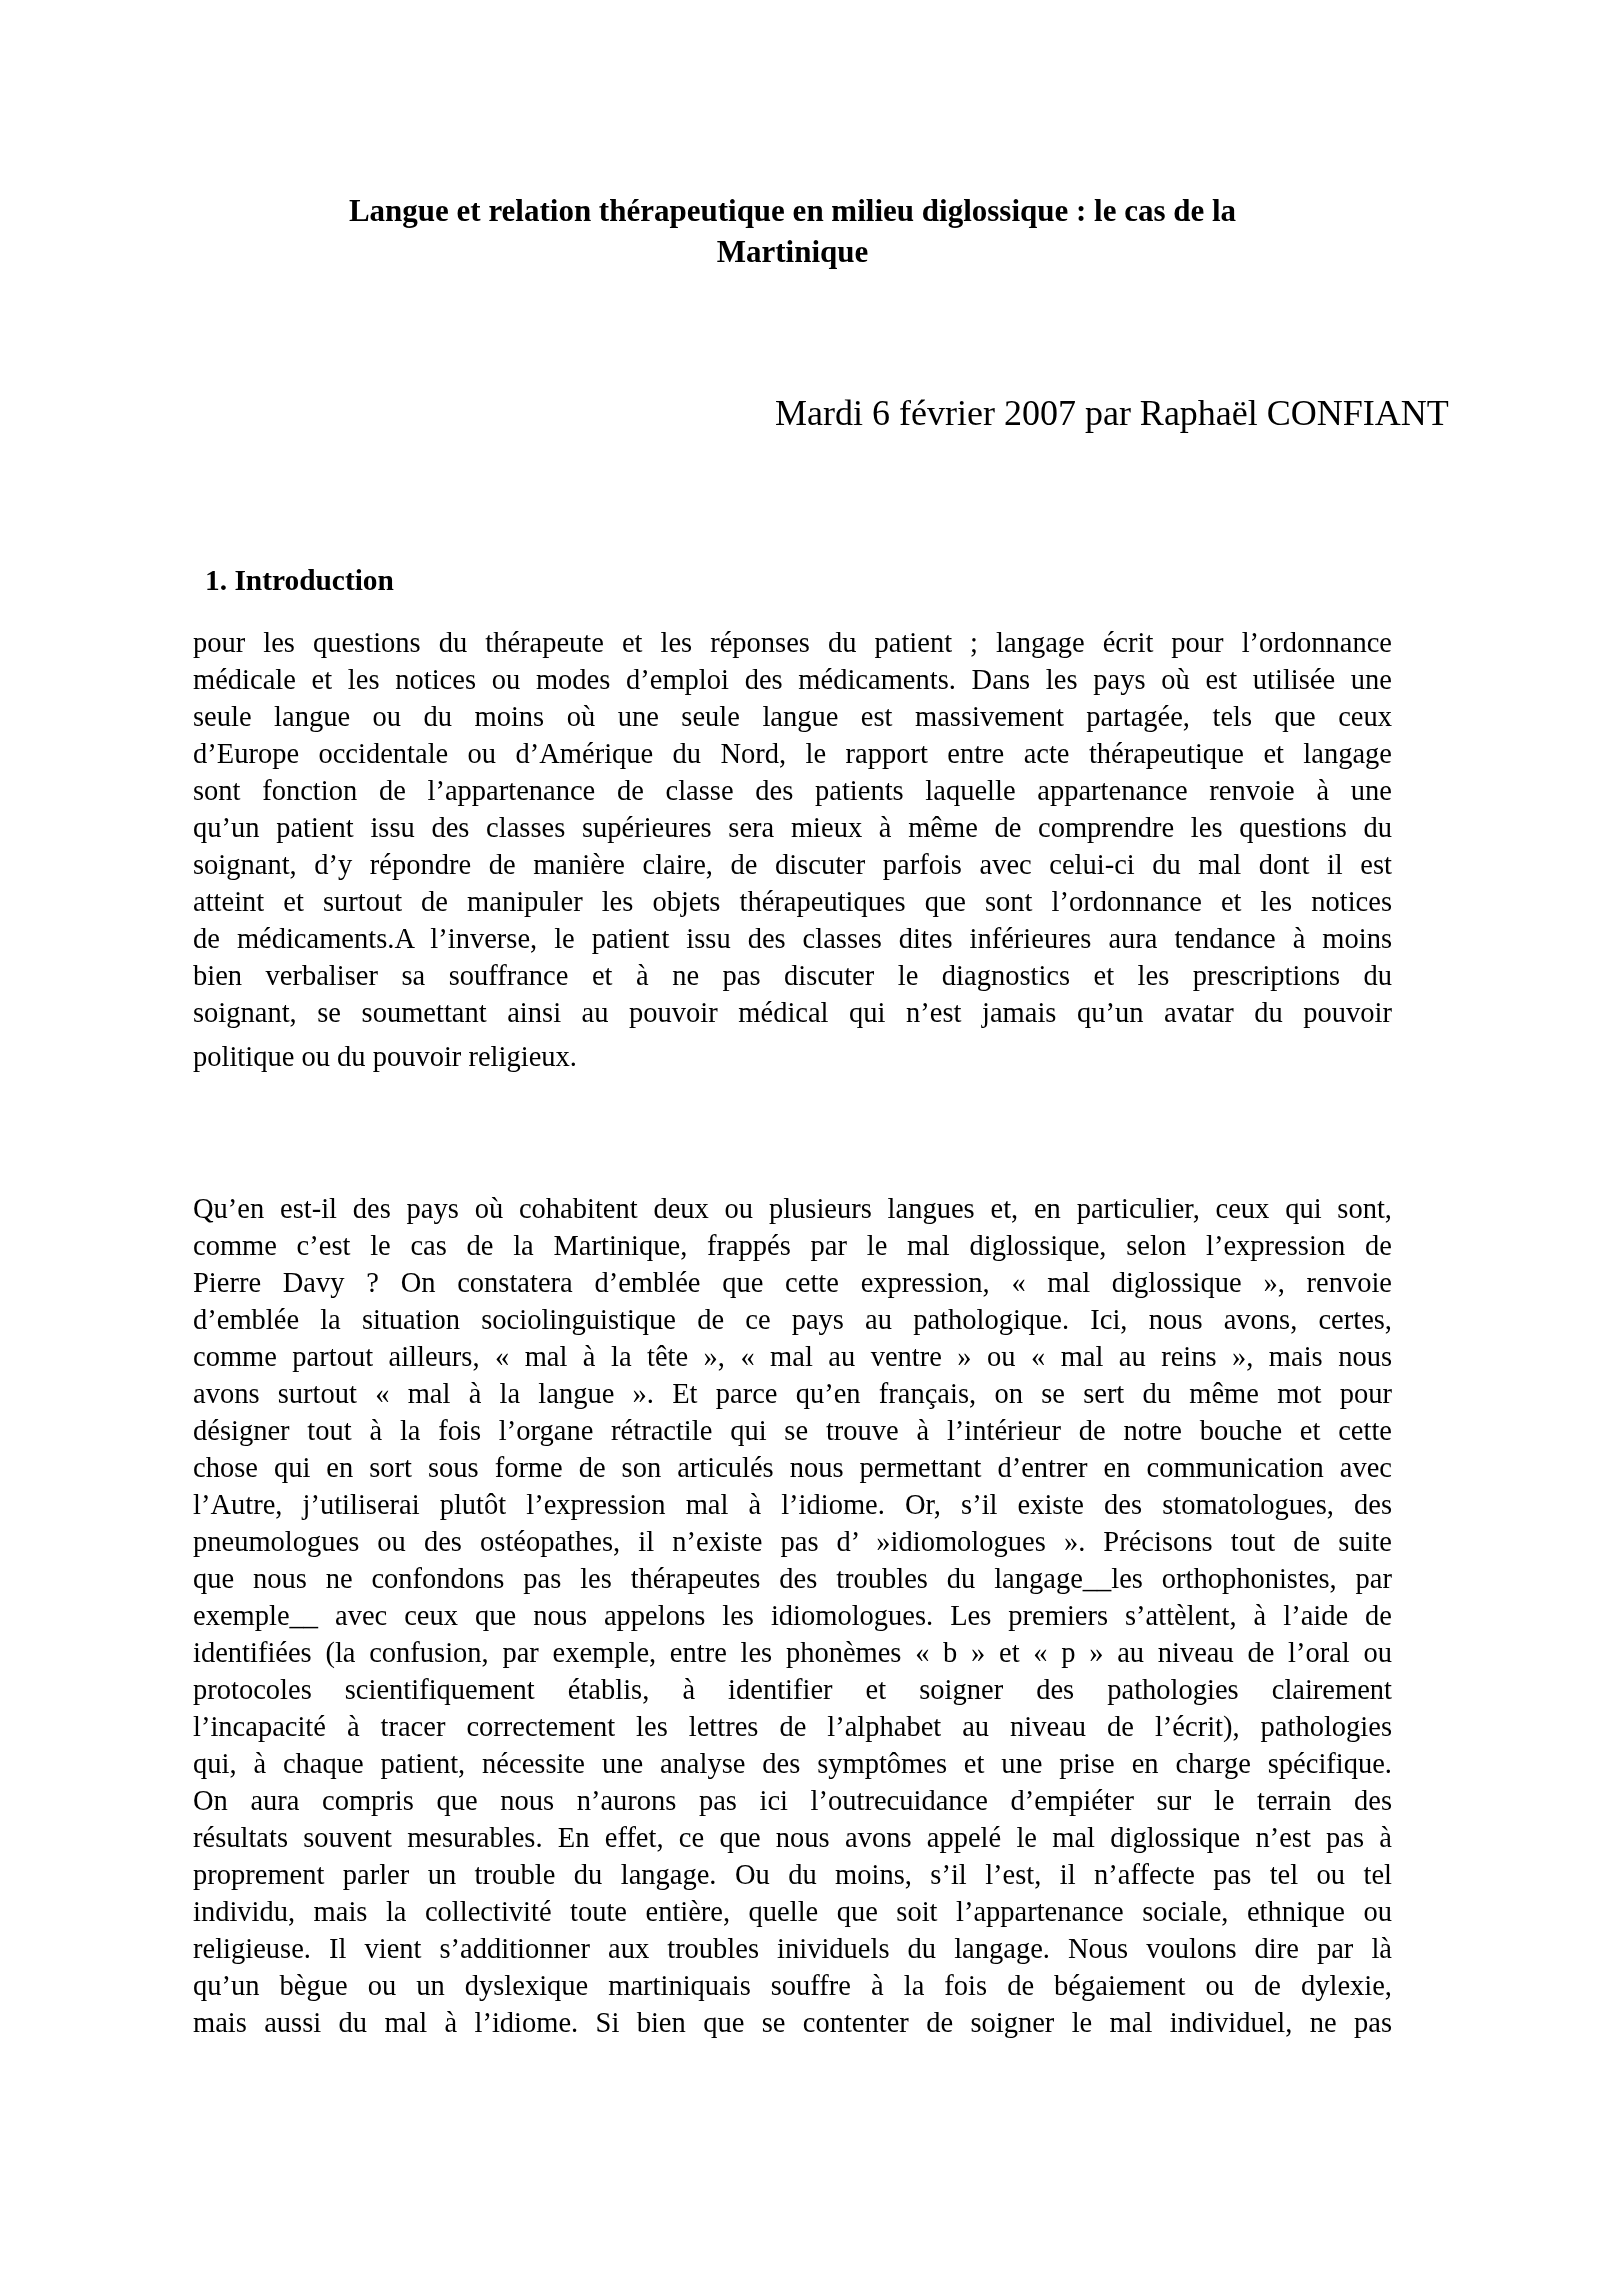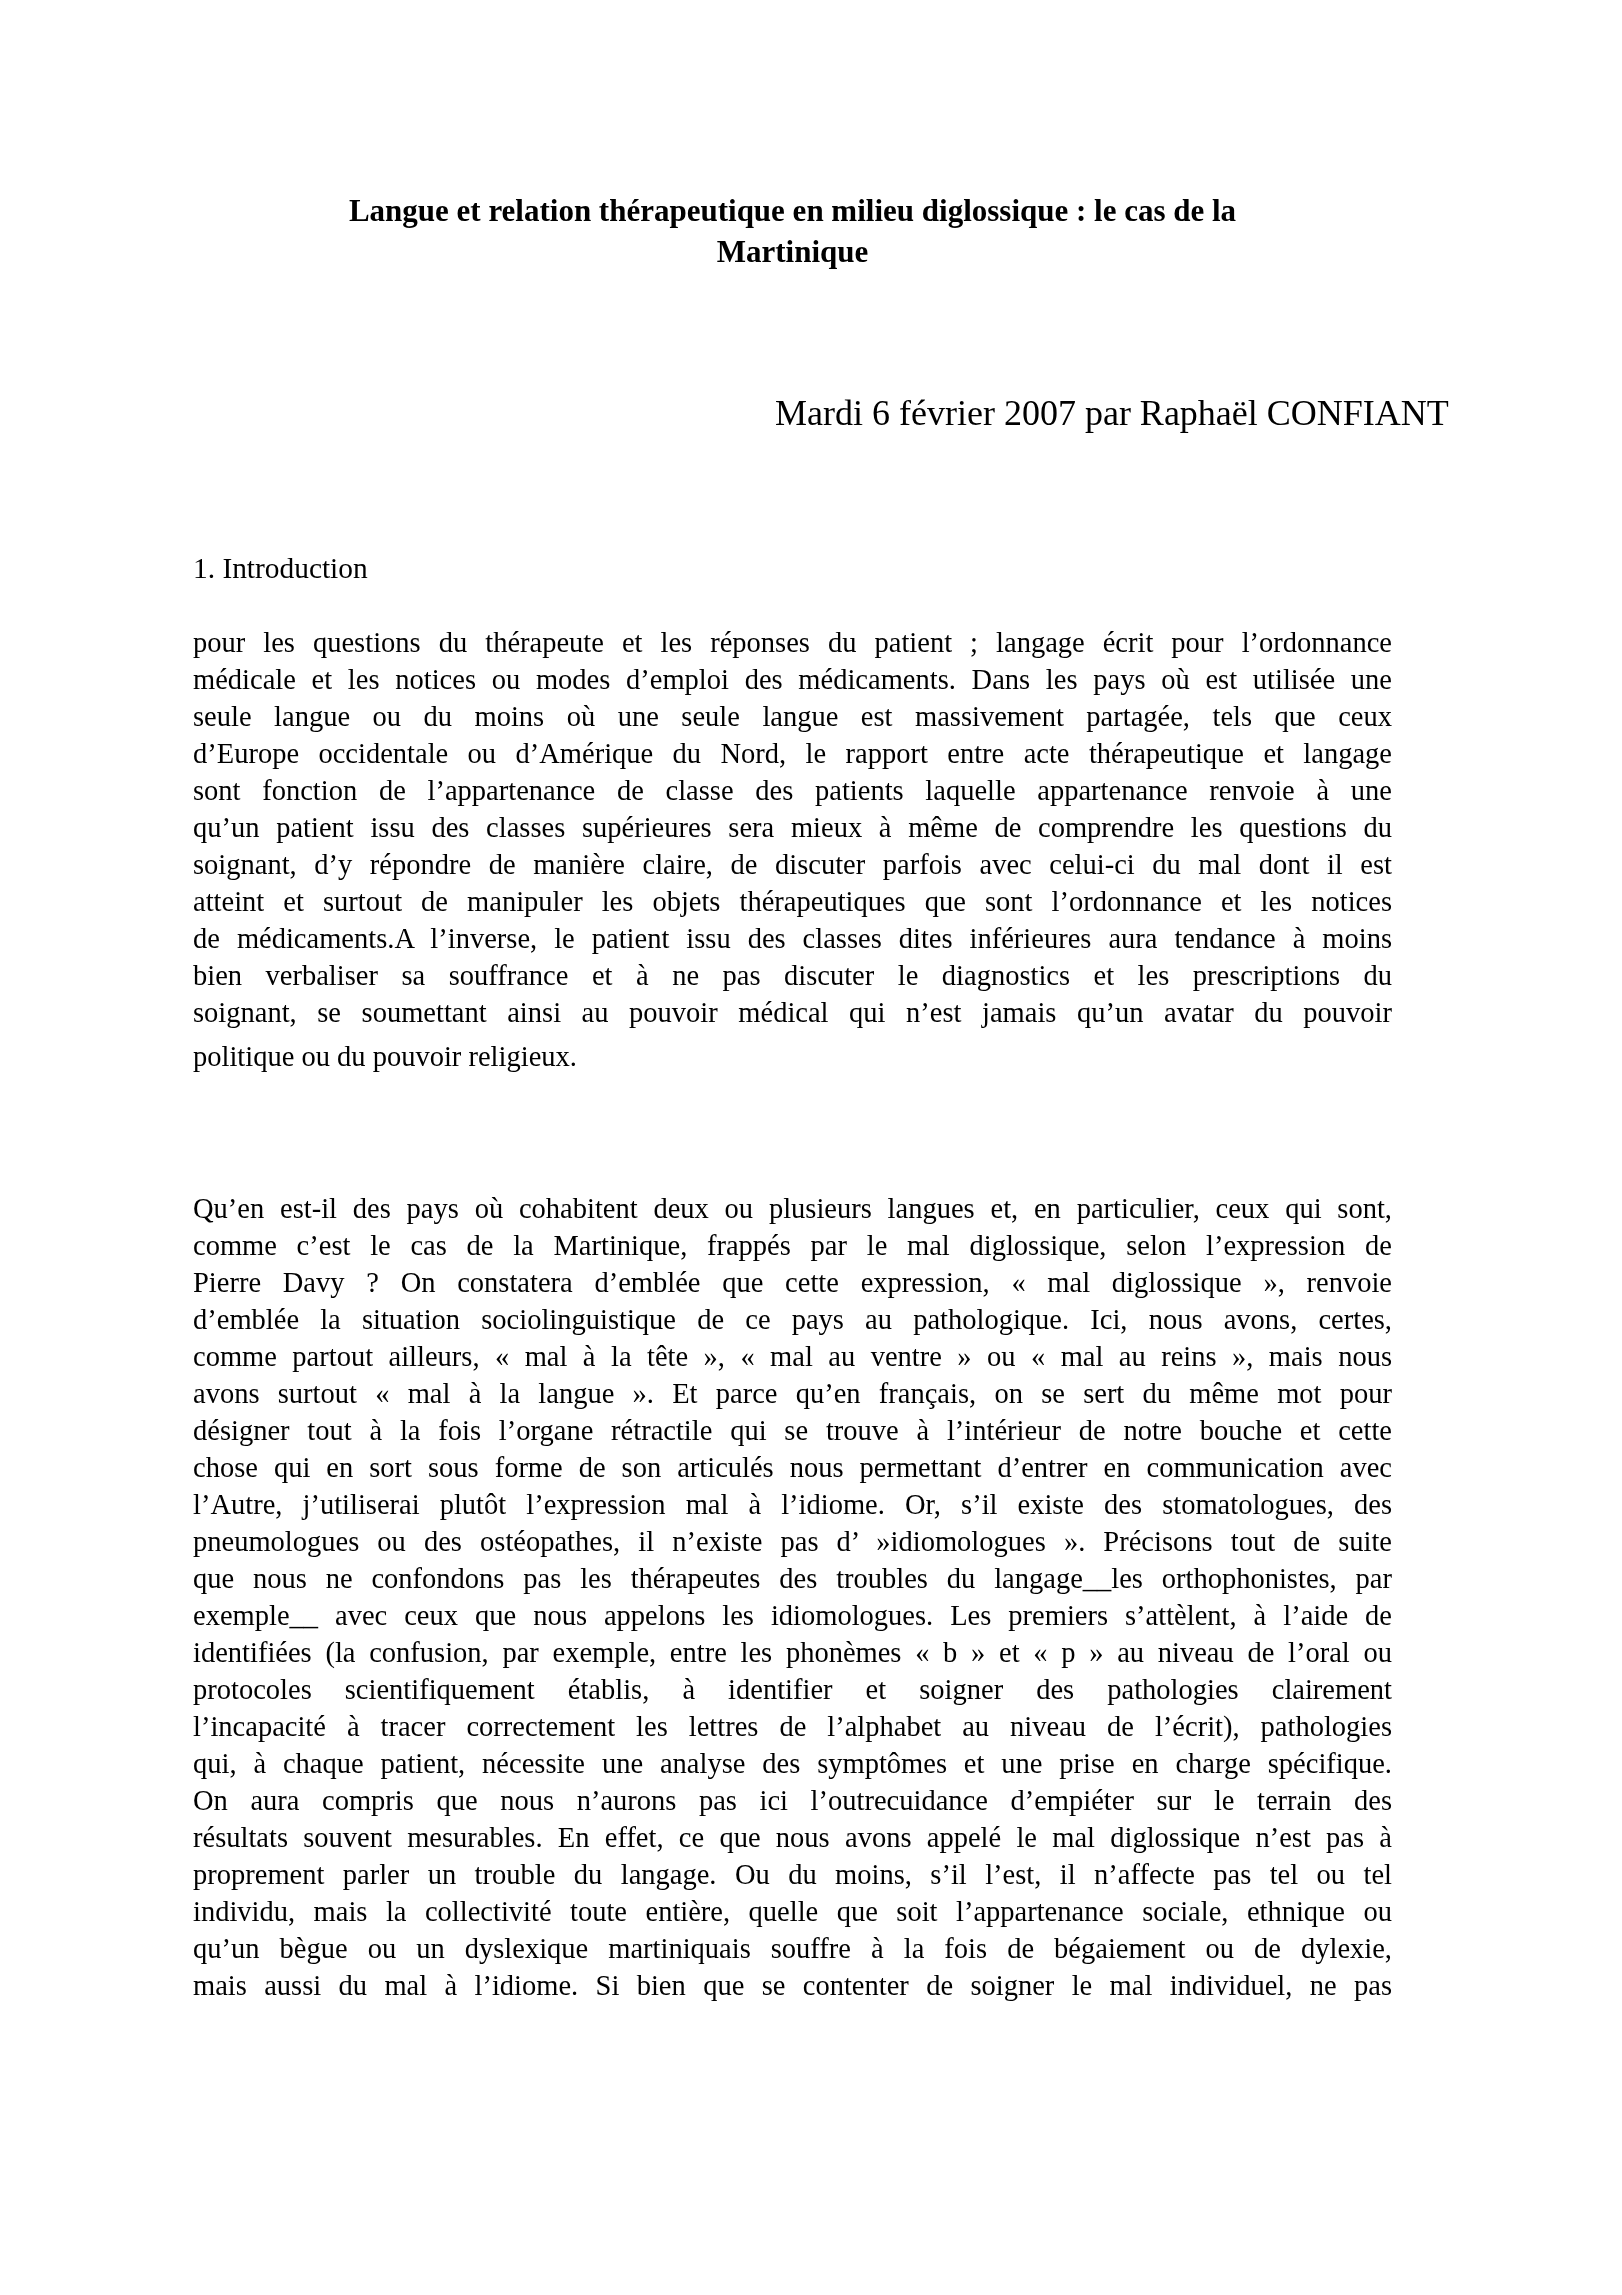--- a/index.html
+++ b/index.html
@@ -13,21 +13,21 @@
     position: absolute; left: 193px; width: 1199px; top: 190px;
     text-align: center; font-weight: bold; font-size: 31px; line-height: 41px;
     margin: 0;
   }
   .byline {
     position: absolute; left: 775px; top: 395px;
     font-size: 36px; line-height: 37px; white-space: nowrap;
   }
   .section-heading {
     position: absolute; left: 193px; top: 550px;
-    font-size: 29.4px; font-weight: normal; line-height: 37px; margin: 0;
+    font-size: 29.4px; font-weight: bold; line-height: 37px; margin: 12px;
   }
   .body-block {
     position: absolute; left: 193px; width: 1199px;
   }
   .line {
     display: block; height: 37px; line-height: 37px; font-size: 28.5px;
     text-align: justify; text-align-last: justify; white-space: nowrap;
   }
   .line.last { text-align-last: left; }
   .line span.j { display: inline-block; width: 100%; text-align: justify; text-align-last: justify; white-space: normal; }
@@ -76,18 +76,19 @@
     <div class="line"><span class="j">que nous ne confondons pas les thérapeutes des troubles du langage__les orthophonistes, par</span></div>
     <div class="line"><span class="j">exemple__ avec ceux que nous appelons les idiomologues. Les premiers s’attèlent, à l’aide de</span></div>
     <div class="line"><span class="j">identifiées (la confusion, par exemple, entre les phonèmes « b » et « p » au niveau de l’oral ou</span></div>
     <div class="line"><span class="j">protocoles scientifiquement établis, à identifier et soigner des pathologies clairement</span></div>
     <div class="line"><span class="j">l’incapacité à tracer correctement les lettres de l’alphabet au niveau de l’écrit), pathologies</span></div>
     <div class="line"><span class="j">qui, à chaque patient, nécessite une analyse des symptômes et une prise en charge spécifique.</span></div>
     <div class="line"><span class="j">On aura compris que nous n’aurons pas ici l’outrecuidance d’empiéter sur le terrain des</span></div>
     <div class="line"><span class="j">résultats souvent mesurables. En effet, ce que nous avons appelé le mal diglossique n’est pas à</span></div>
     <div class="line"><span class="j">proprement parler un trouble du langage. Ou du moins, s’il l’est, il n’affecte pas tel ou tel</span></div>
     <div class="line"><span class="j">individu, mais la collectivité toute entière, quelle que soit l’appartenance sociale, ethnique ou</span></div>
+    <div class="line"><span class="j">religieuse. Il vient s’additionner aux troubles inividuels du langage. Nous voulons dire par là</span></div>
     <div class="line"><span class="j">qu’un bègue ou un dyslexique martiniquais souffre à la fois de bégaiement ou de dylexie,</span></div>
     <div class="line"><span class="j">mais aussi du mal à l’idiome. Si bien que se contenter de soigner le mal individuel, ne pas</span></div>
   </div>
 
 </div>
 
 
 </body></html>

